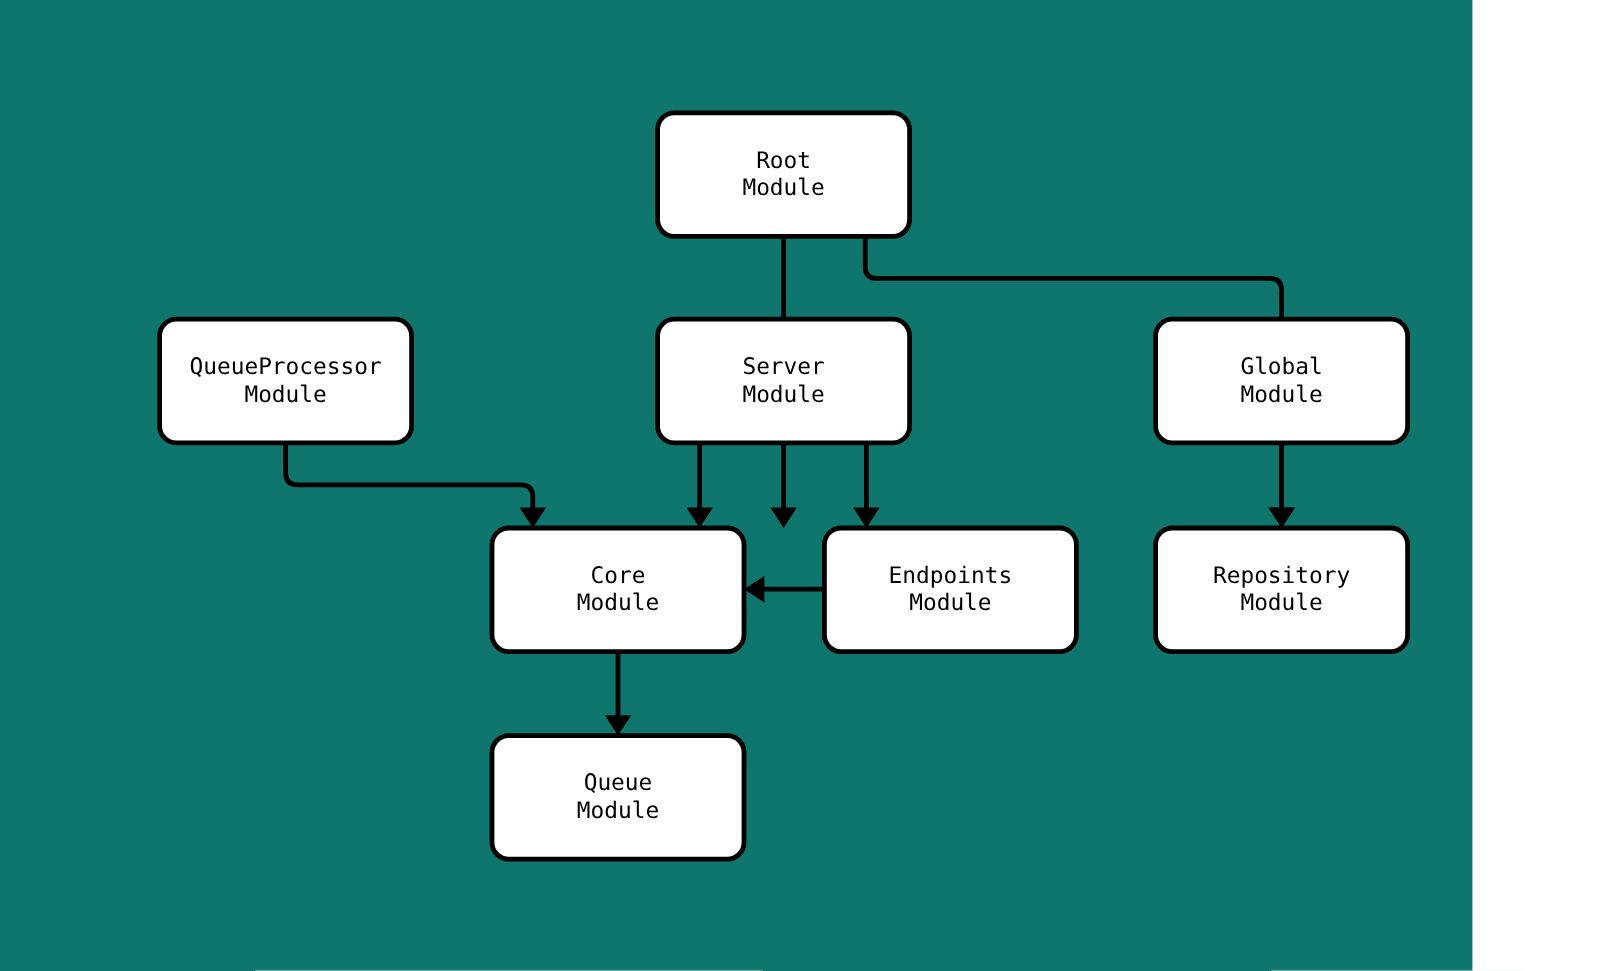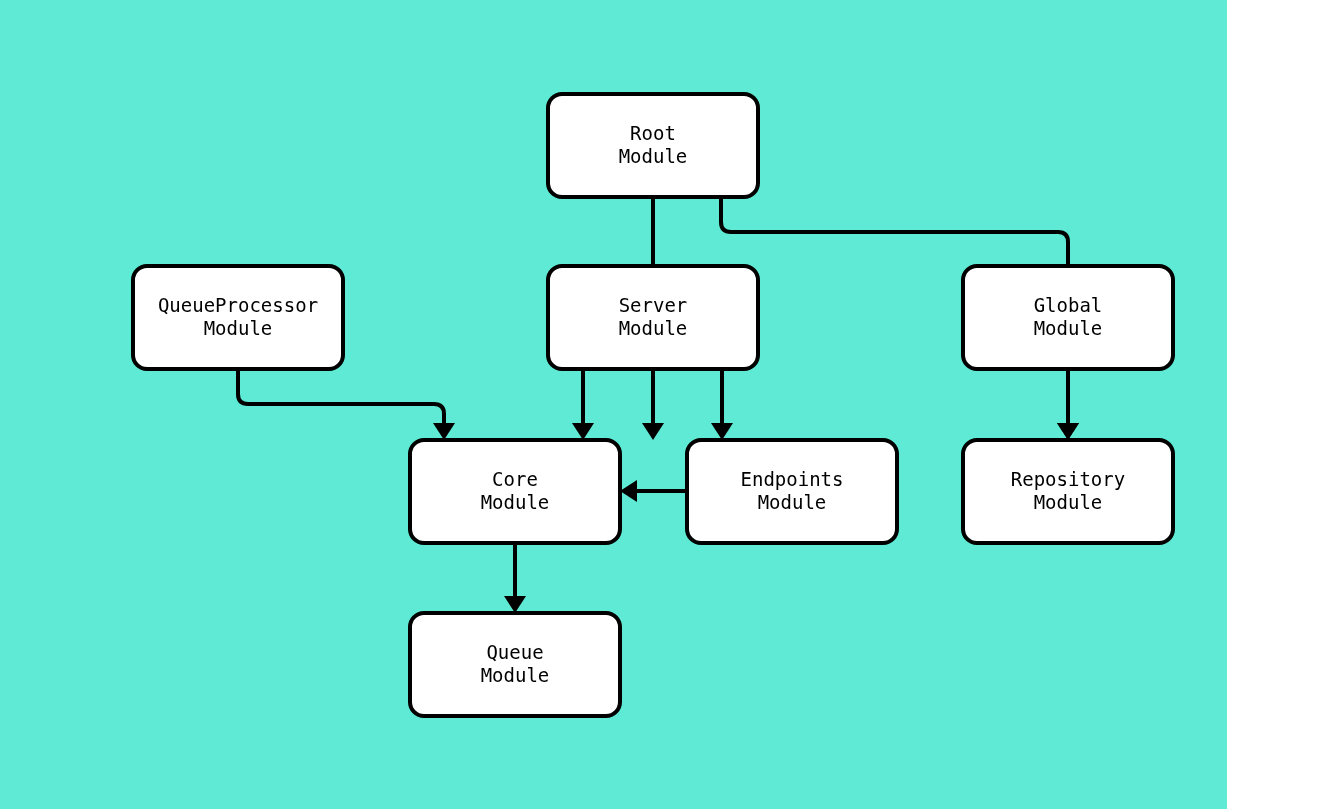--- a/index.html
+++ b/index.html
@@ -11,21 +11,21 @@
   body {
     width: 1337px;
     height: 809px;
     overflow: hidden;
     font-family: "DejaVu Sans Mono", "Liberation Mono", monospace;
   }
   #diagram-root {
     position: relative;
     width: 1227px;
     height: 809px;
-    background: #5eead4;
+    background: #0f766e;
   }
   #diagram-svg {
     position: absolute;
     left: 0;
     top: 0;
     width: 1337px;
     height: 809px;
     display: block;
   }
   .node-box {

